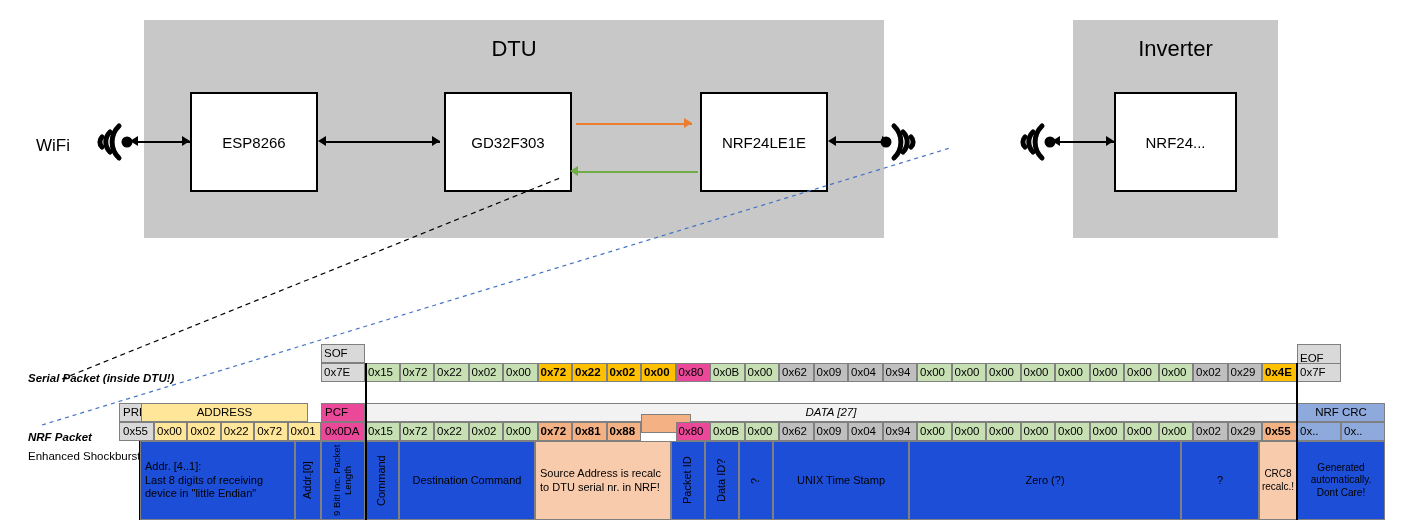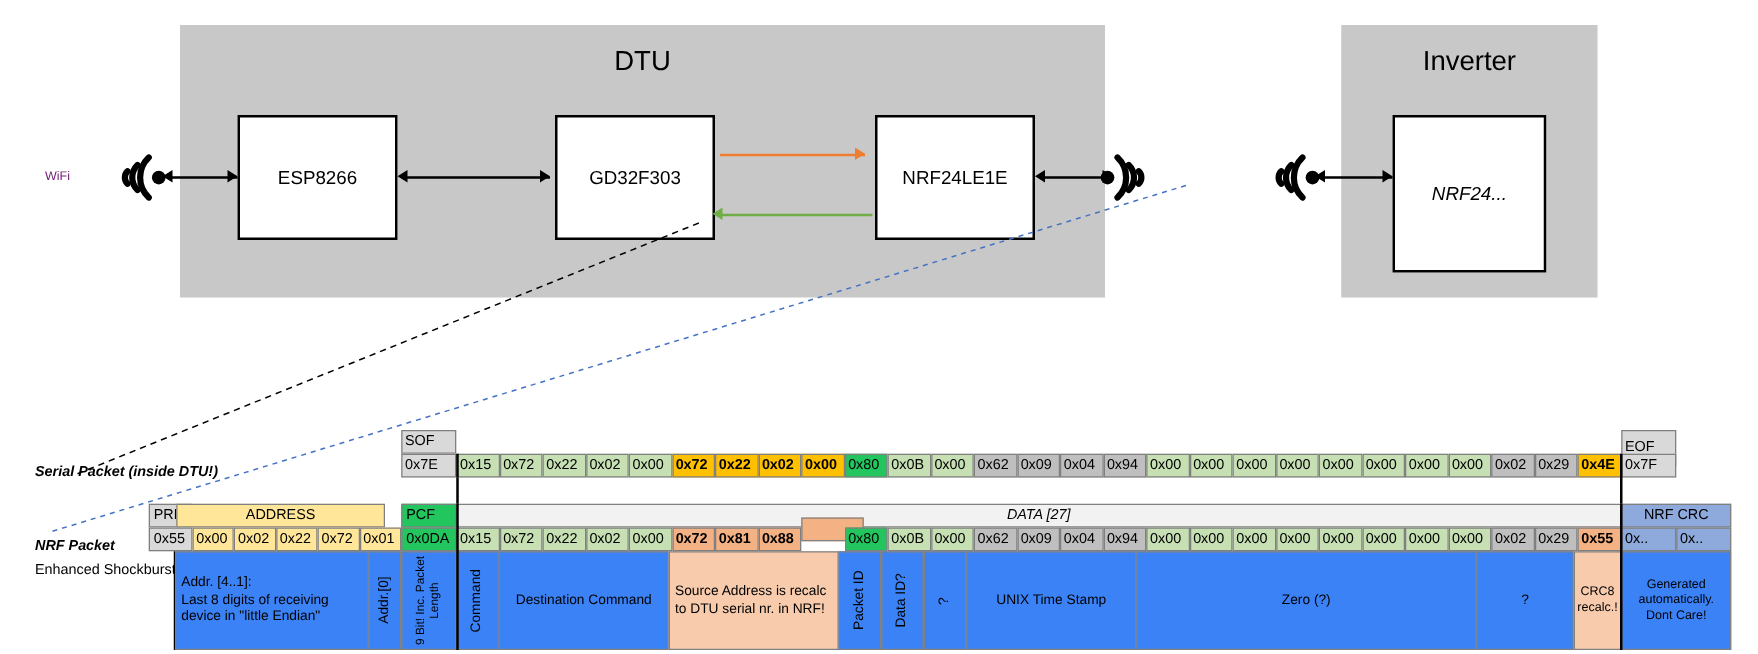--- a/index.html
+++ b/index.html
@@ -9,21 +9,21 @@
   
   #top-diagram{position:absolute;left:0;top:0;width:1406px;height:260px;margin-left:16px;}
 
   .device-box{position:absolute;background:#c8c8c8;}
   .device-title{position:absolute;width:100%;text-align:center;font-size:22px;color:#000;}
 
   .chip{position:absolute;background:#ffffff;border:2.5px solid #000;
         display:flex;align-items:center;justify-content:center;
         font-size:15px;color:#000;box-sizing:border-box;}
 
-  .wifi-label{position:absolute;font-size:10px;color:#701a75;}
+  .wifi-label{position:absolute;font-size:17px;color:#000000;}
 
   .arrow-line{position:absolute;height:0;border-top:2.5px solid #000;}
   .arrow-line.orange{border-top:2.5px solid #ED7D31;}
   .arrow-line.green{border-top:2.5px solid #70AD47;}
 
   .ah{position:absolute;width:0;height:0;}
   .ah.right{border-left:8px solid #000;border-top:5px solid transparent;border-bottom:5px solid transparent;}
   .ah.left{border-right:8px solid #000;border-top:5px solid transparent;border-bottom:5px solid transparent;}
   .ah.right.orange{border-left-color:#ED7D31;}
   .ah.left.green{border-right-color:#70AD47;}
@@ -39,29 +39,29 @@
 
   .cell{position:absolute;box-sizing:border-box;border:1px solid #808080;
         font-size:11.5px;line-height:1;display:flex;align-items:center;
         justify-content:flex-start;padding-left:2px;color:#000;overflow:hidden;white-space:nowrap;}
   .cell.center{justify-content:center;padding-left:0;}
   .cell.bold{font-weight:bold;}
 
   .c-gray{background:#D9D9D9;}
   .c-green{background:#C6E0B4;}
   .c-orangeY{background:#FFC000;}
-  .c-blue{background:#22c55e;}
+  .c-blue{background:#ec4899;}
   .c-grayd{background:#BFBFBF;}
   .c-yellow{background:#FFE699;}
   .c-orange2{background:#F4B183;}
   .c-lgray{background:#F2F2F2;font-style:italic;}
   .c-periw{background:#8EA9DB;}
 
   .desc{position:absolute;box-sizing:border-box;border:1px solid #808080;
-        background:#3b82f6;font-size:11px;line-height:1.25;color:#000;
+        background:#1d4ed8;font-size:11px;line-height:1.25;color:#000;
         display:flex;align-items:center;padding:2px 4px;overflow:hidden;}
   .desc.center{justify-content:center;text-align:center;}
   .desc.vert{writing-mode:vertical-rl;transform:rotate(180deg);
              justify-content:center;align-items:center;text-align:center;padding:2px 0;}
   .desc.vert3{writing-mode:vertical-rl;transform:rotate(180deg);
              justify-content:center;align-items:center;text-align:center;padding:2px 0;
              font-size:9.5px;line-height:1.15;white-space:normal;}
   .desc.salmonbg{background:#F8CBAD;}
 
   .thickline{position:absolute;background:#000;}
@@ -75,21 +75,21 @@
     <div class="device-title" style="top:16px;">DTU</div>
   </div>
 
   <div class="device-box" style="left:1057px;top:20px;width:205px;height:218px;">
     <div class="device-title" style="top:16px;">Inverter</div>
   </div>
 
   <div class="chip" style="left:174px;top:92px;width:128px;height:100px;">ESP8266</div>
   <div class="chip" style="left:428px;top:92px;width:128px;height:100px;">GD32F303</div>
   <div class="chip" style="left:684px;top:92px;width:128px;height:100px;">NRF24LE1E</div>
-  <div class="chip" style="left:1098px;top:92px;width:123px;height:126px;font-style:italic;">NRF24...</div>
+  <div class="chip" style="left:1098px;top:92px;width:123px;height:100px;">NRF24...</div>
 
   <div class="wifi-label" style="left:20px;top:136px;">WiFi</div>
 
   <svg style="position:absolute;left:63px;top:114px;" width="56" height="56" viewBox="0 0 56 56">
     <g fill="none" stroke="#000" stroke-width="5" stroke-linecap="round">
       <path d="M40 12 A22 22 0 0 0 40 44"></path>
       <path d="M31 18 A14 14 0 0 0 31 38"></path>
       <path d="M23 23 A7 7 0 0 0 23 33"></path>
     </g>
     <circle cx="48" cy="28" r="5.5" fill="#000"></circle>

